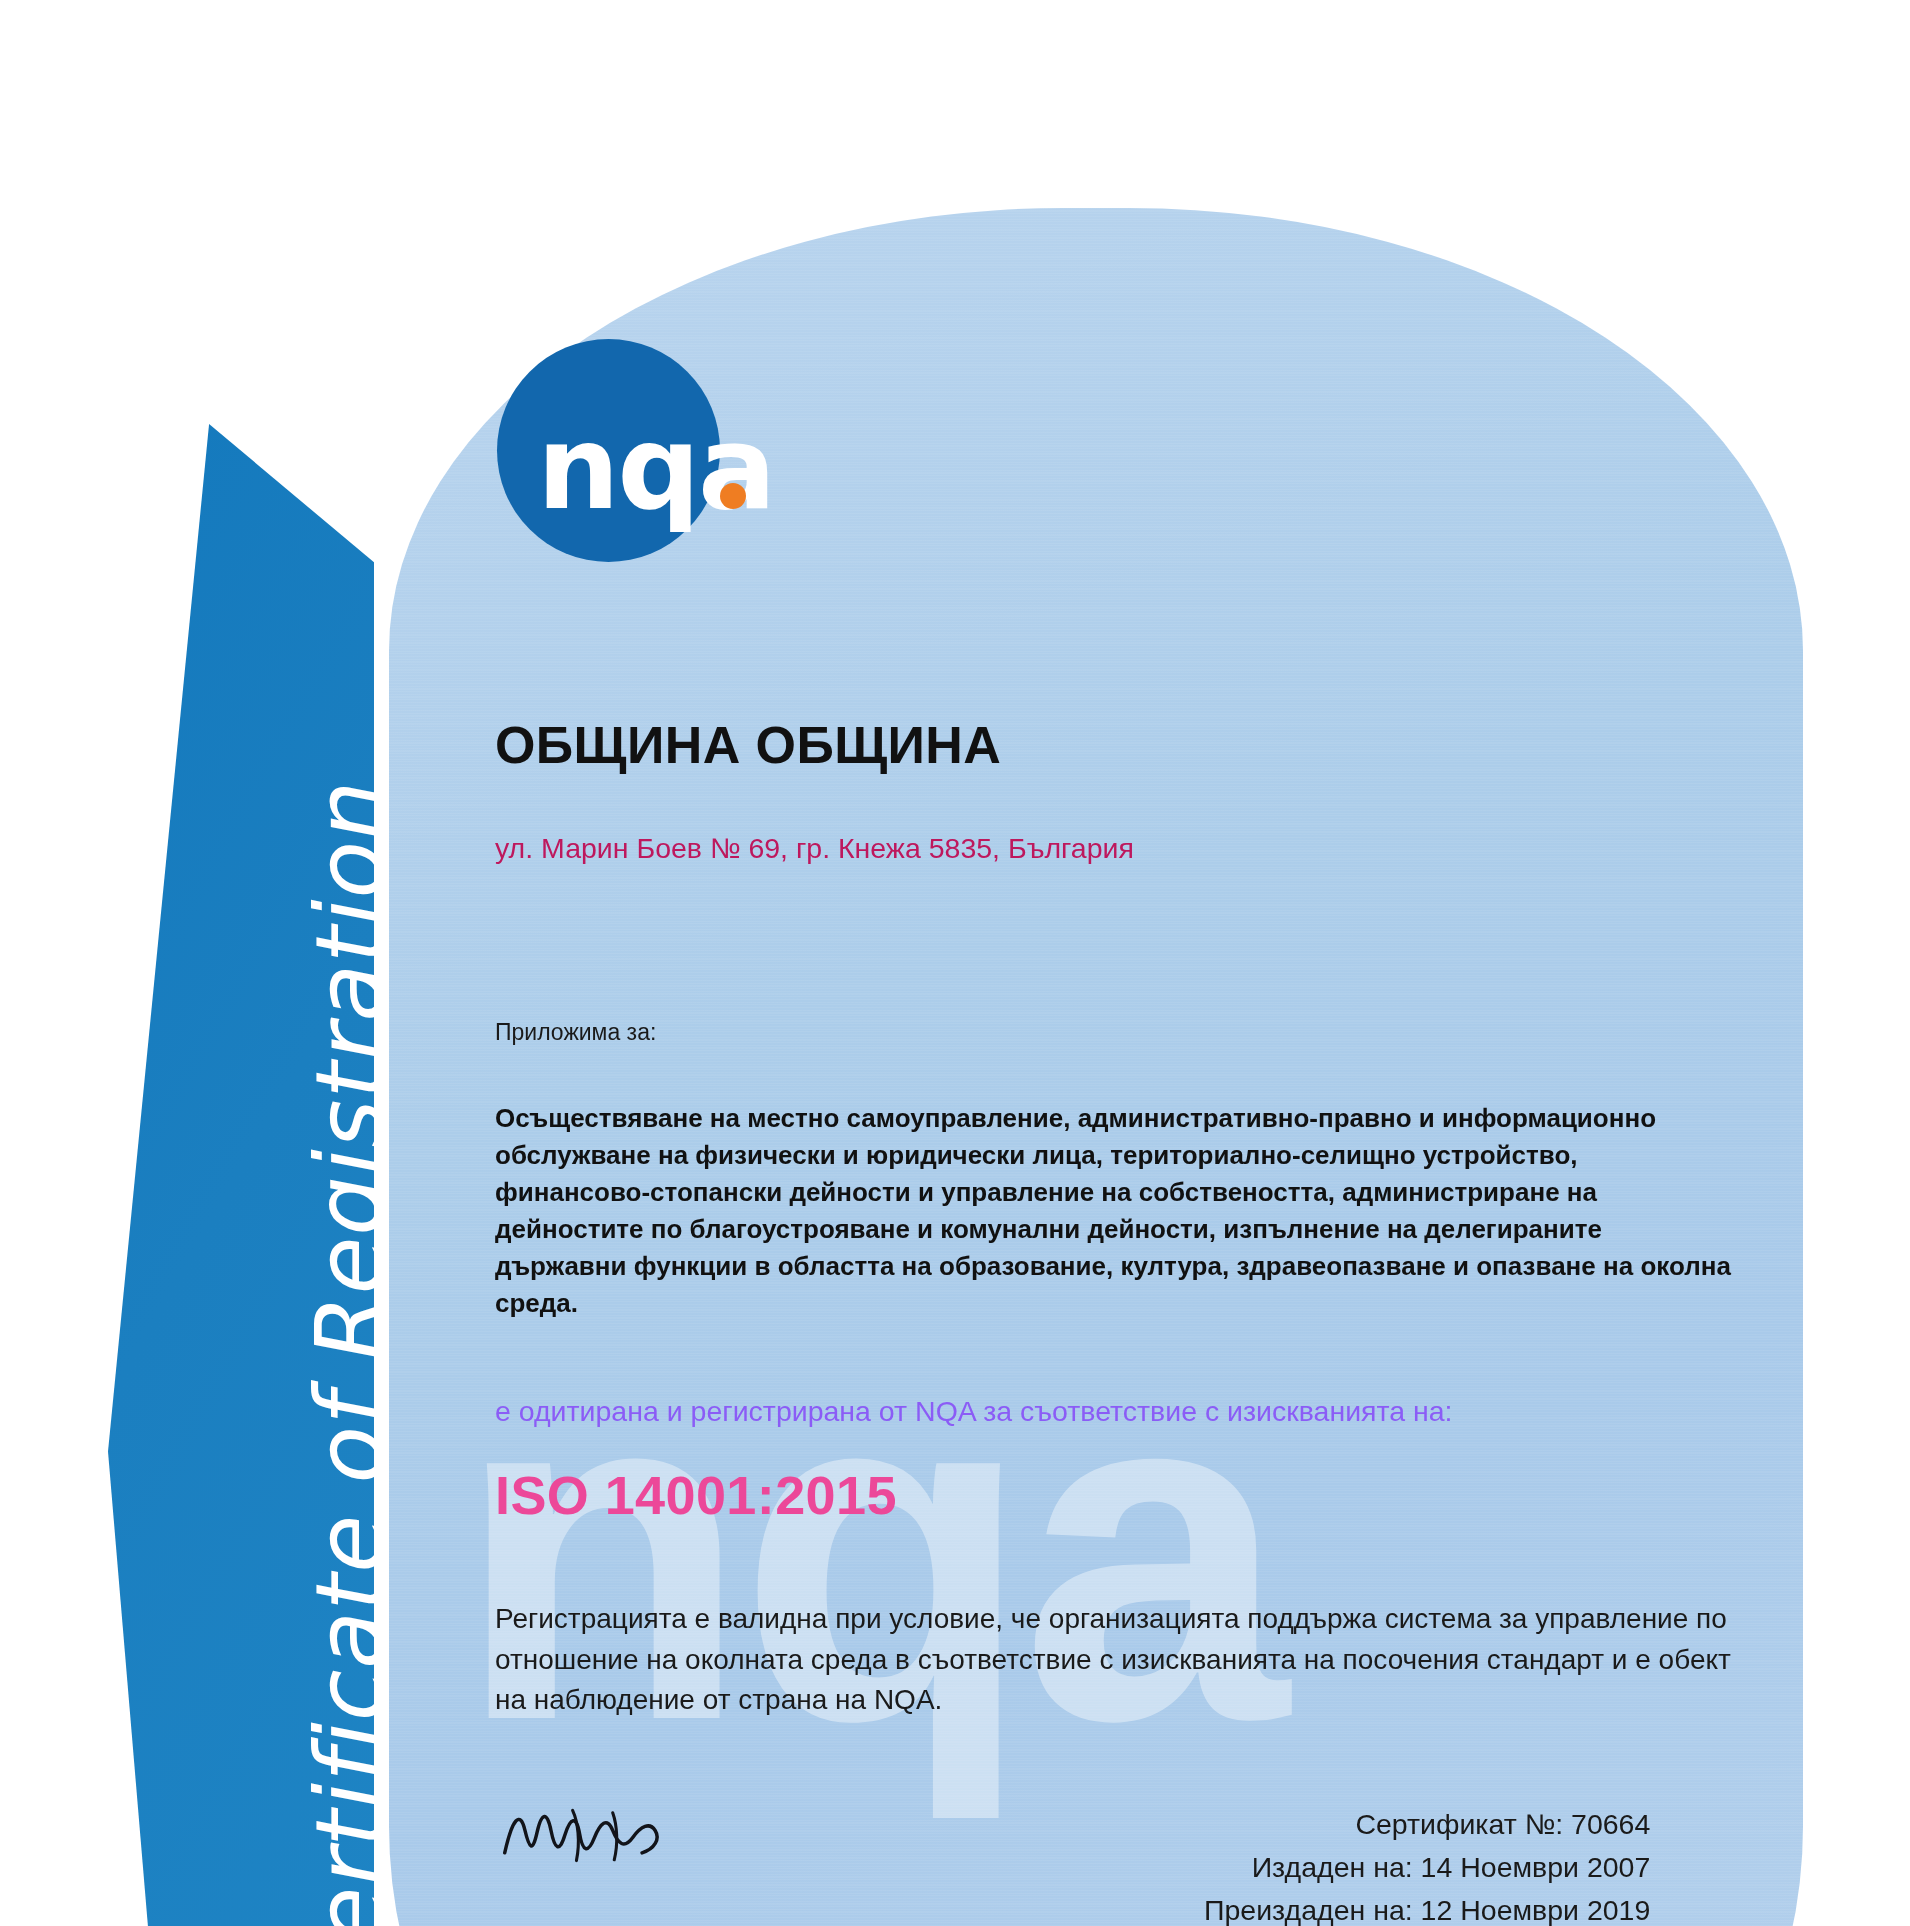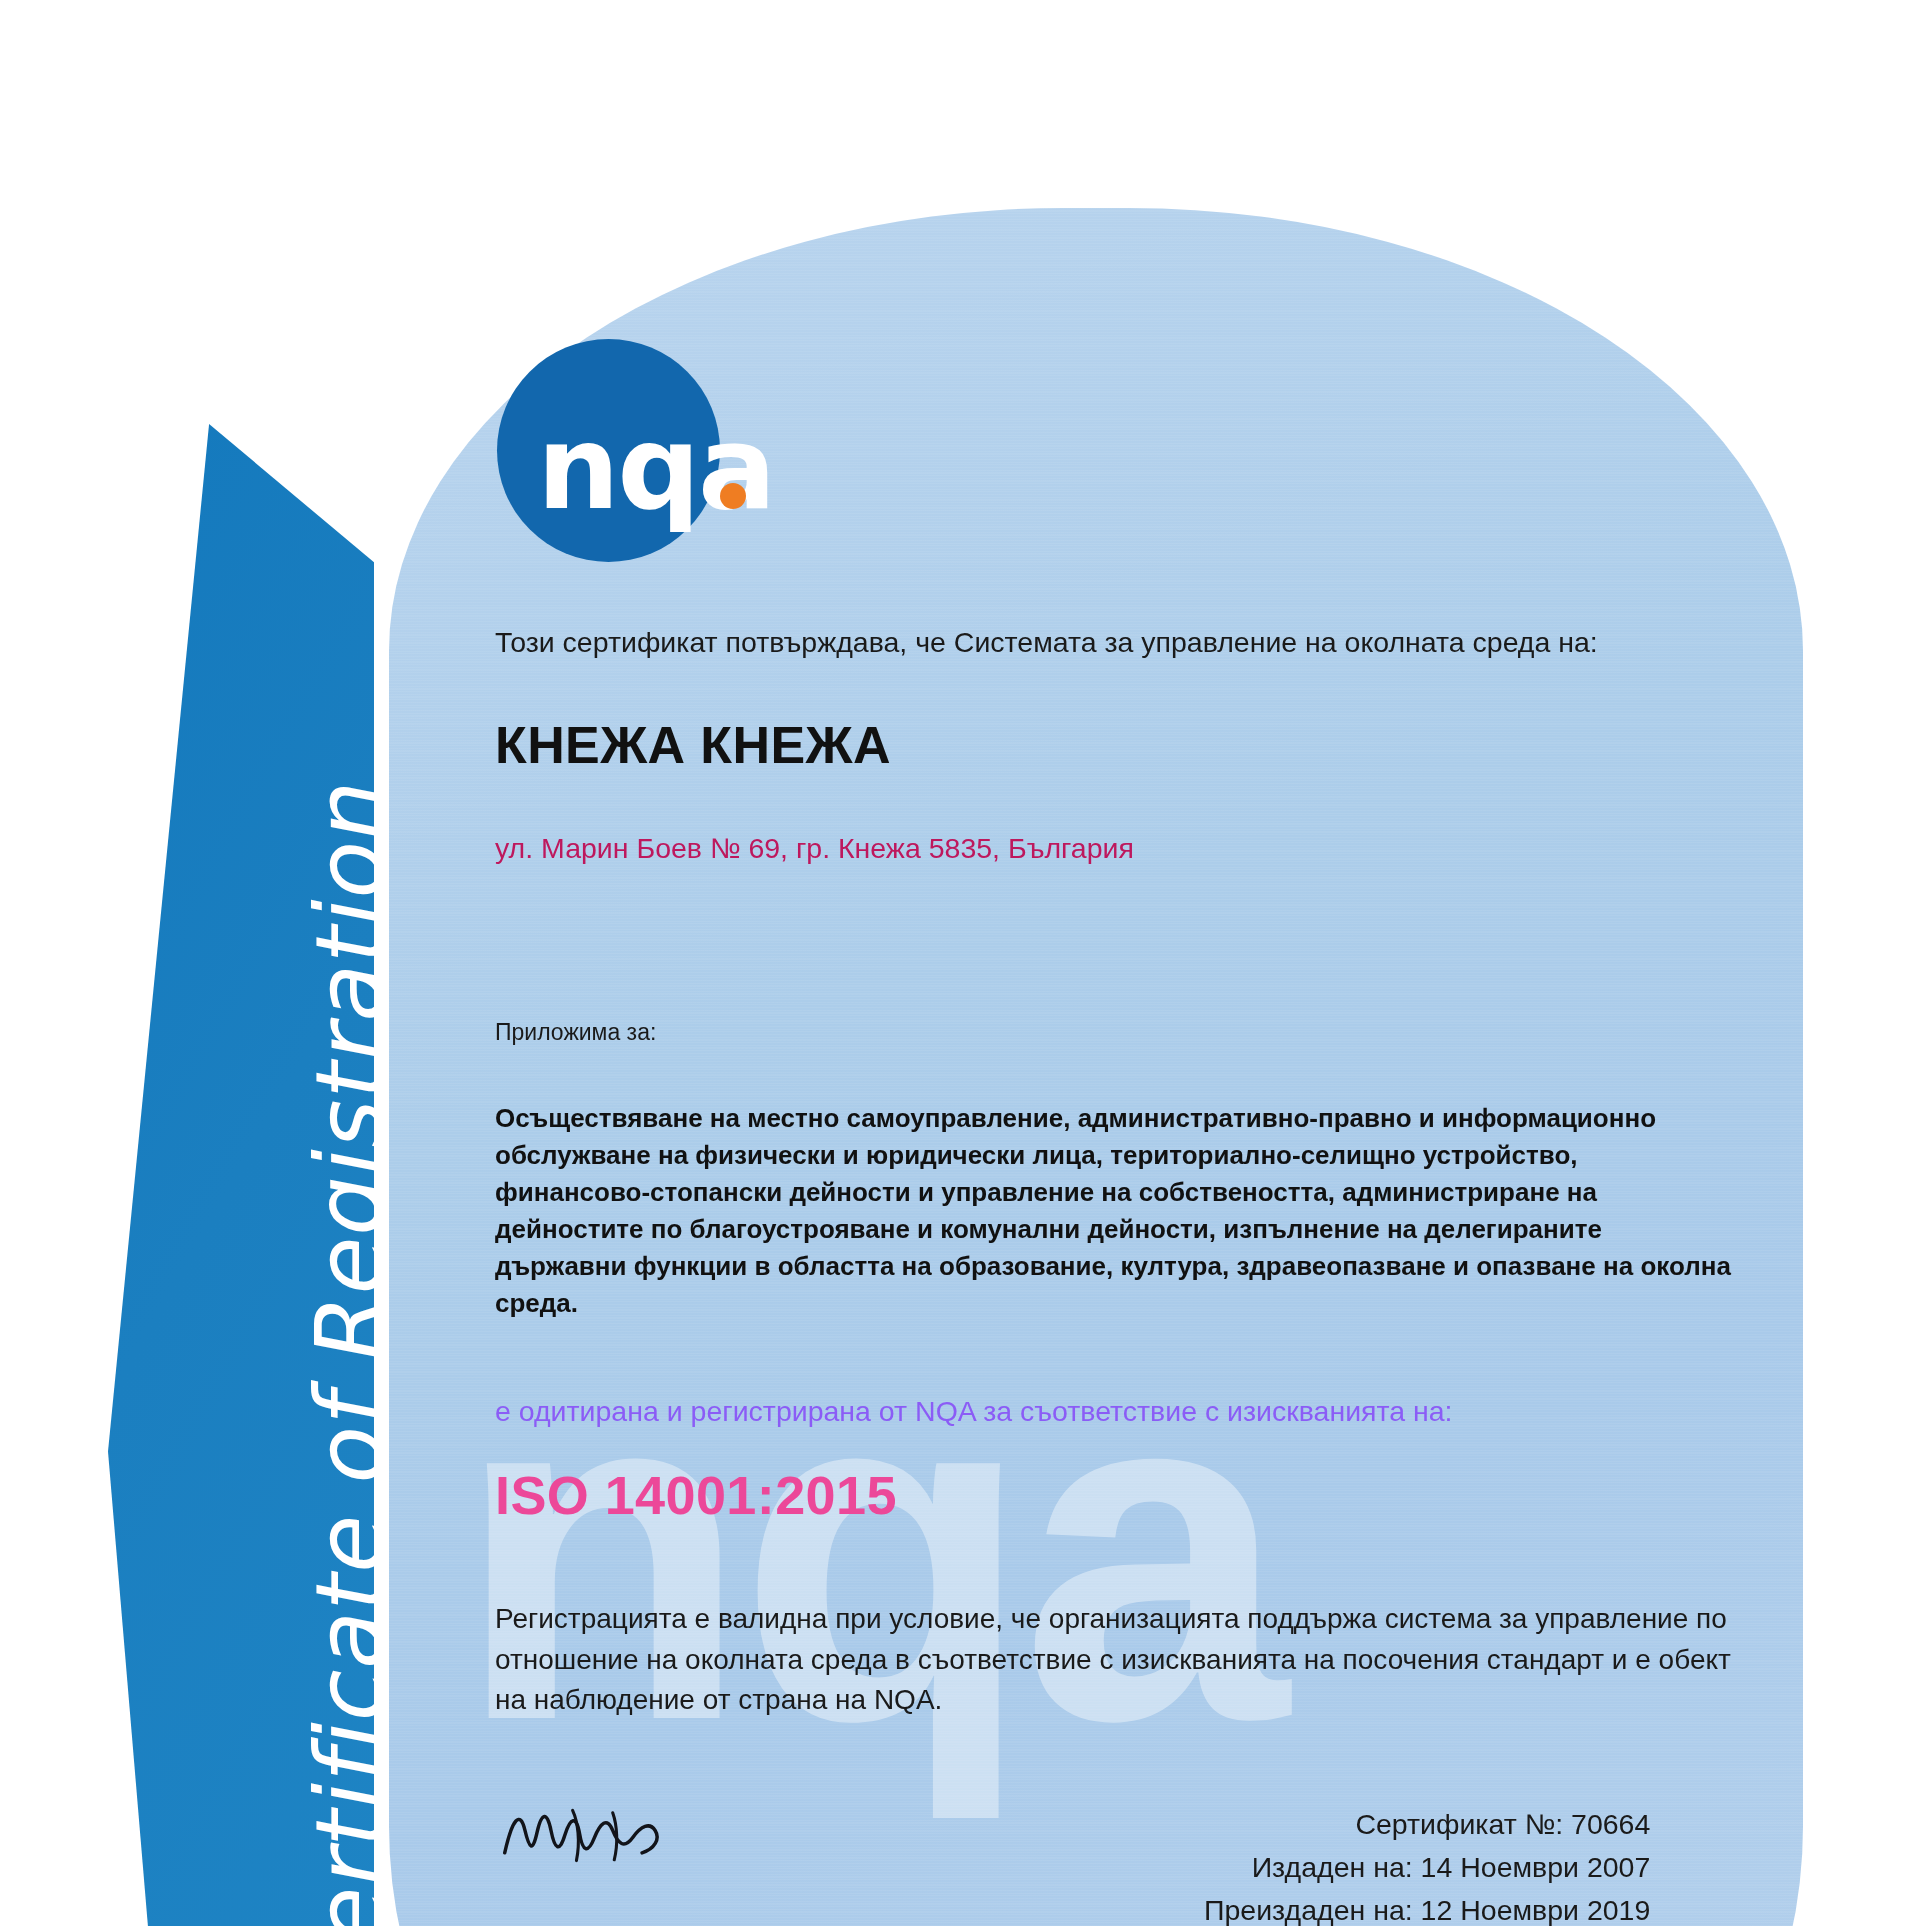--- a/index.html
+++ b/index.html
@@ -213,23 +213,22 @@
   <div class="watermark">nqa</div>
 
   <div class="ribbon">
     <div class="ribbon-text">Certificate of Registration</div>
   </div>
 
   <div class="logo"></div>
   <div class="logo-word">nqa</div>
   <div class="logo-dot"></div>
 
-  <div class="intro">Този сертификат потвърждава, че Системата за управление на околната среда на:</div>
-
-  <div class="org-name">КНЕЖА КНЕЖА</div>
+
+  <div class="org-name">ОБЩИНА ОБЩИНА</div>
 
   <div class="org-address">ул. Марин Боев № 69, гр. Кнежа 5835, България</div>
 
   <div class="scope-label">Приложима за:</div>
 
   <div class="scope-text">Осъществяване на местно самоуправление, административно-правно и информационно обслужване на физически и юридически лица, териториално-селищно устройство, финансово-стопански дейности и управление на собствеността, администриране на дейностите по благоустрояване и комунални дейности, изпълнение на делегираните държавни функции в областта на образование, култура, здравеопазване и опазване на околна среда.</div>
 
   <div class="audited">е одитирана и регистрирана от NQA за съответствие с изискванията на:</div>
 
   <div class="standard">ISO 14001:2015</div>

